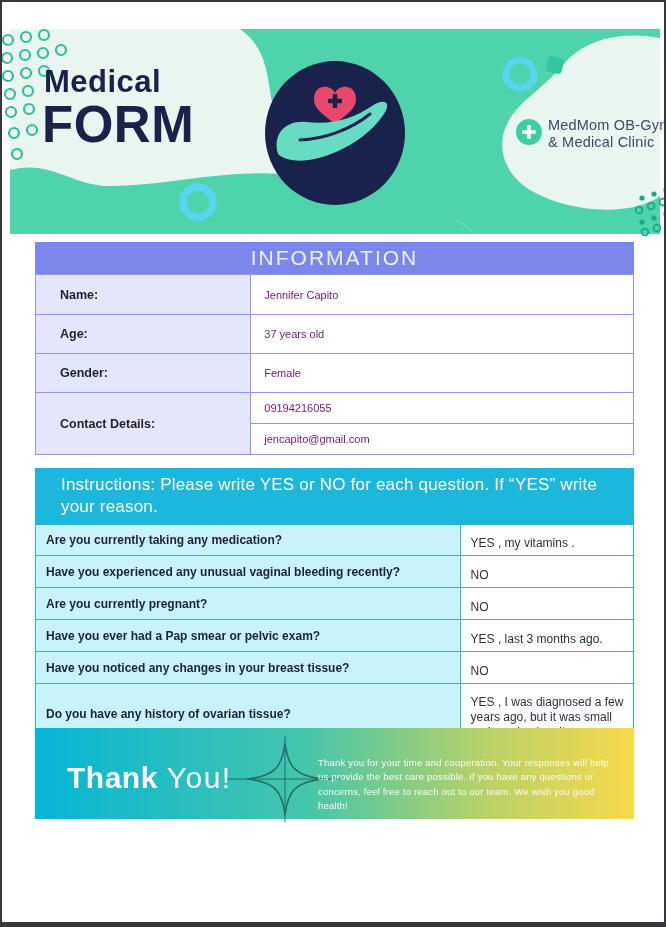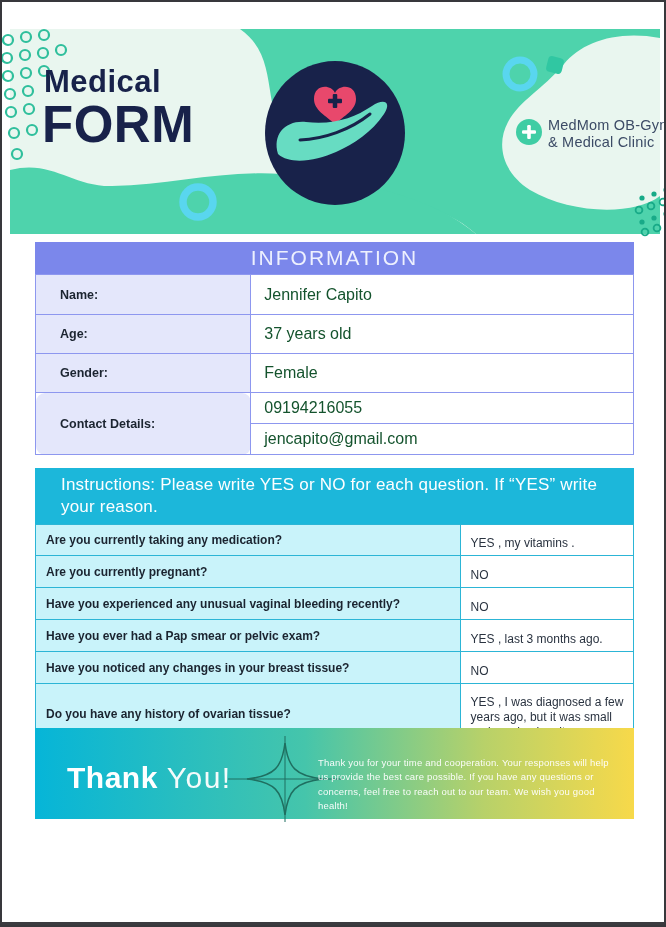--- a/index.html
+++ b/index.html
@@ -35,23 +35,23 @@
     height:32px; background:var(--c-info_header); color:#edf0fe;
     display:flex; align-items:center; justify-content:center;
     font-size:21px; letter-spacing:2px;
   }
   table{border-collapse:collapse; width:100%; table-layout:fixed;}
   .info table td{border:1.5px solid var(--c-info_border); vertical-align:middle;}
   .info td.lbl{
     background:var(--c-info_label_bg); font-weight:bold; font-size:12.5px;
     color:var(--c-text_dark); padding-left:24px;
   }
-  .info td.val{background:#fff; font-size:16px; color:#14532d; padding-left:13px;}
+  .info td.val{background:#fff; font-size:11px; color:#701a75; padding-left:13px;}
   .info tr.r1 td{height:40px;} .info tr.r2 td, .info tr.r3 td{height:39px;}
-  .info tr.c1 td{height:31px;border-radius:9px;} .info tr.c2 td{height:31px;}
+  .info tr.c1 td{height:31px;} .info tr.c2 td{height:31px;}
 
   
   .quiz{position:absolute; left:33px; top:466px; width:599px;}
   .quiz-header{
     min-height:55px; background:var(--c-quiz_header); color:#fdfeff;
     display:flex; align-items:center; justify-content:center; 
     font-size:17px; line-height:1.3; padding:6px 26px; letter-spacing:.2px;
   }
   .quiz table td{border:1.5px solid var(--c-quiz_border); vertical-align:middle;}
   .quiz td.q{
@@ -210,25 +210,25 @@
       <colgroup>
           <col style="width:71%">
           <col>
         </colgroup>
       <tbody>
         <tr class="s">
           <td class="q">Are you currently taking any medication?</td>
           <td class="a">YES , my vitamins .</td>
         </tr>
         <tr class="m">
+          <td class="q">Have you experienced any unusual vaginal bleeding recently?</td>
+          <td class="a">NO</td>
+        </tr>
+        <tr class="m">
           <td class="q">Are you currently pregnant?</td>
-          <td class="a">NO</td>
-        </tr>
-        <tr class="m">
-          <td class="q">Have you experienced any unusual vaginal bleeding recently?</td>
           <td class="a">NO</td>
         </tr>
         <tr class="m">
           <td class="q">Have you ever had a Pap smear or pelvic exam?</td>
           <td class="a">YES , last 3 months ago.</td>
         </tr>
         <tr class="m">
           <td class="q">Have you noticed any changes in your breast tissue?</td>
           <td class="a">NO</td>
         </tr>

